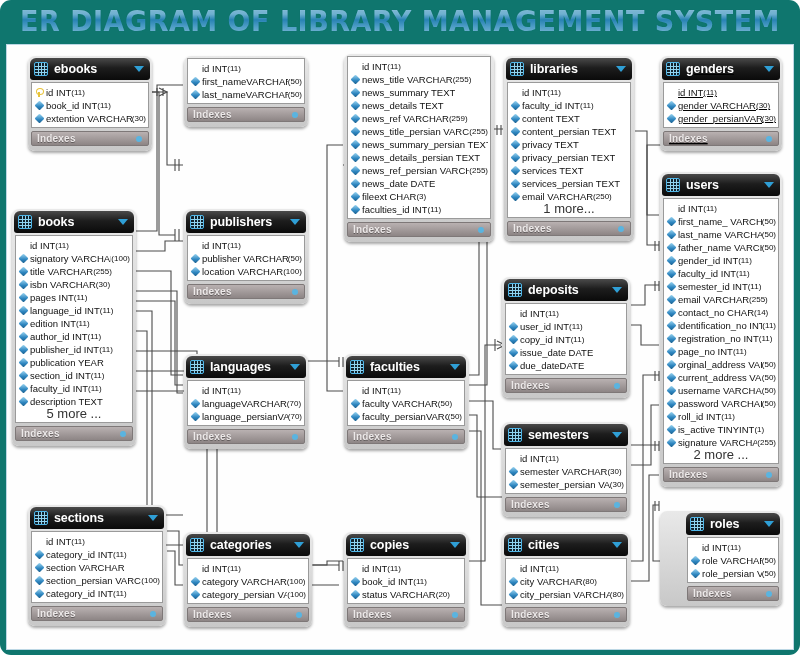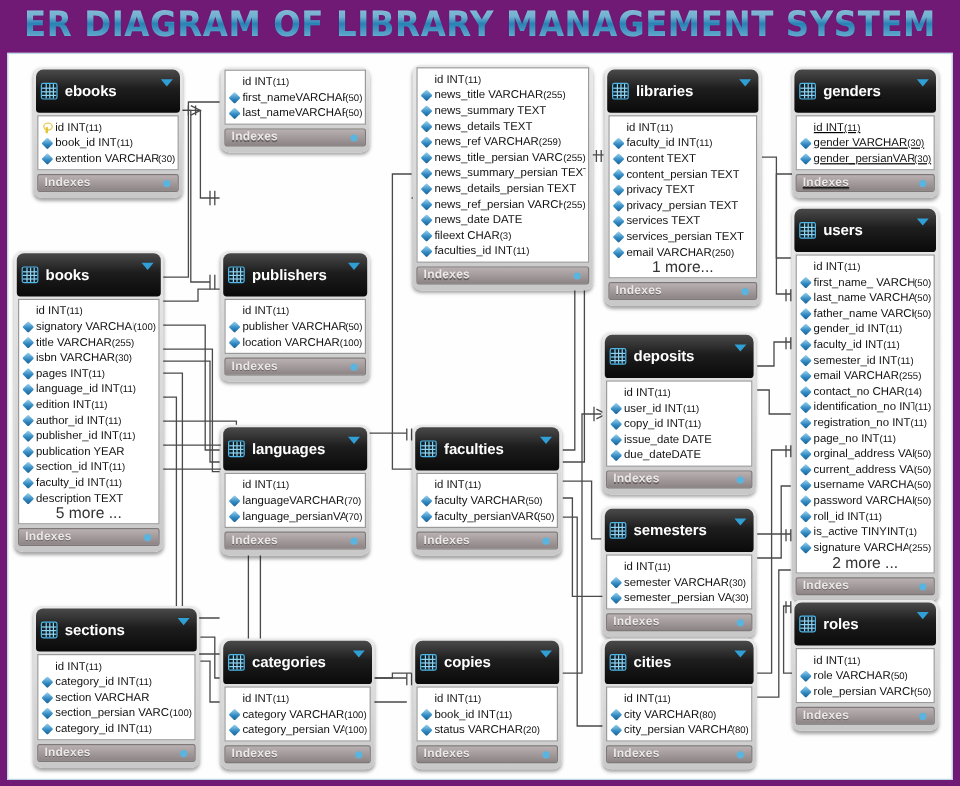--- a/index.html
+++ b/index.html
@@ -3,21 +3,21 @@
 <meta charset="utf-8">
 <style>
   * { box-sizing: border-box; }
   html, body {
     margin: 0; padding: 0;
     width: 800px; height: 655px;
     background: #ffffff;
     font-family: "Liberation Sans", sans-serif;
     overflow: hidden;
   }
-  #root { position: relative; width: 800px; height: 655px; background:#701a75; }
+  #root { position: relative; width: 800px; height: 655px; background:#0f766e;border-radius:11px; }
 
   
   .title-wrap {
     position: absolute; left: 0; top: 0; width: 800px; height: 44px;
     text-align: center; overflow: hidden;
   }
   .title {
     display: inline-block;
     font-family: "DejaVu Sans", sans-serif;
     font-weight: bold;
@@ -56,21 +56,21 @@
   
   .tbl {
     position: absolute;
     border-radius: 7px;
     background: #cfcfcf;
     box-shadow: 0 2px 3px rgba(0,0,0,0.35);
     padding: 0 0 5px 0;
     background: linear-gradient(180deg,#e9e9e9 0%, #c8c8c8 100%);
   }
   .tbl-head {
-    height: 36px;
+    height: 22px;
     margin: 2px 2px 0 2px;
     border-radius: 6px 6px 3px 3px;
     background: linear-gradient(180deg,#4a4a4a 0%, #1d1d1d 45%, #0a0a0a 100%);
     display: flex; align-items: center;
     padding: 0 5px 0 4px;
     position: relative;
   }
   .grid-ico {
     width: 14px; height: 14px; flex: 0 0 14px;
     border: 1.4px solid #4fb6e8;
@@ -880,21 +880,21 @@
             <span class="dia"></span>
             <span class="ftxt">city_persian VARCHAR</span>
             <span class="sz">(80)</span>
           </div>
         </div>
         <div class="tbl-idx">
           <span>Indexes</span>
           <span class="idx-dot"></span>
         </div>
       </div>
-      <div class="tbl" style="left: 660px; top: 500px; width: 122px;">
+      <div class="tbl" style="left: 660px; top: 511px; width: 122px; padding-left: 24px;">
         <div class="tbl-head">
           <span class="grid-ico"></span>
           <span class="tbl-name">roles</span>
           <span class="chev"></span>
         </div>
         <div class="tbl-body">
           <div class="fld">
             <span class="spacer"></span>
             <span class="ftxt">id INT</span>
             <span class="sz">(11)</span>

